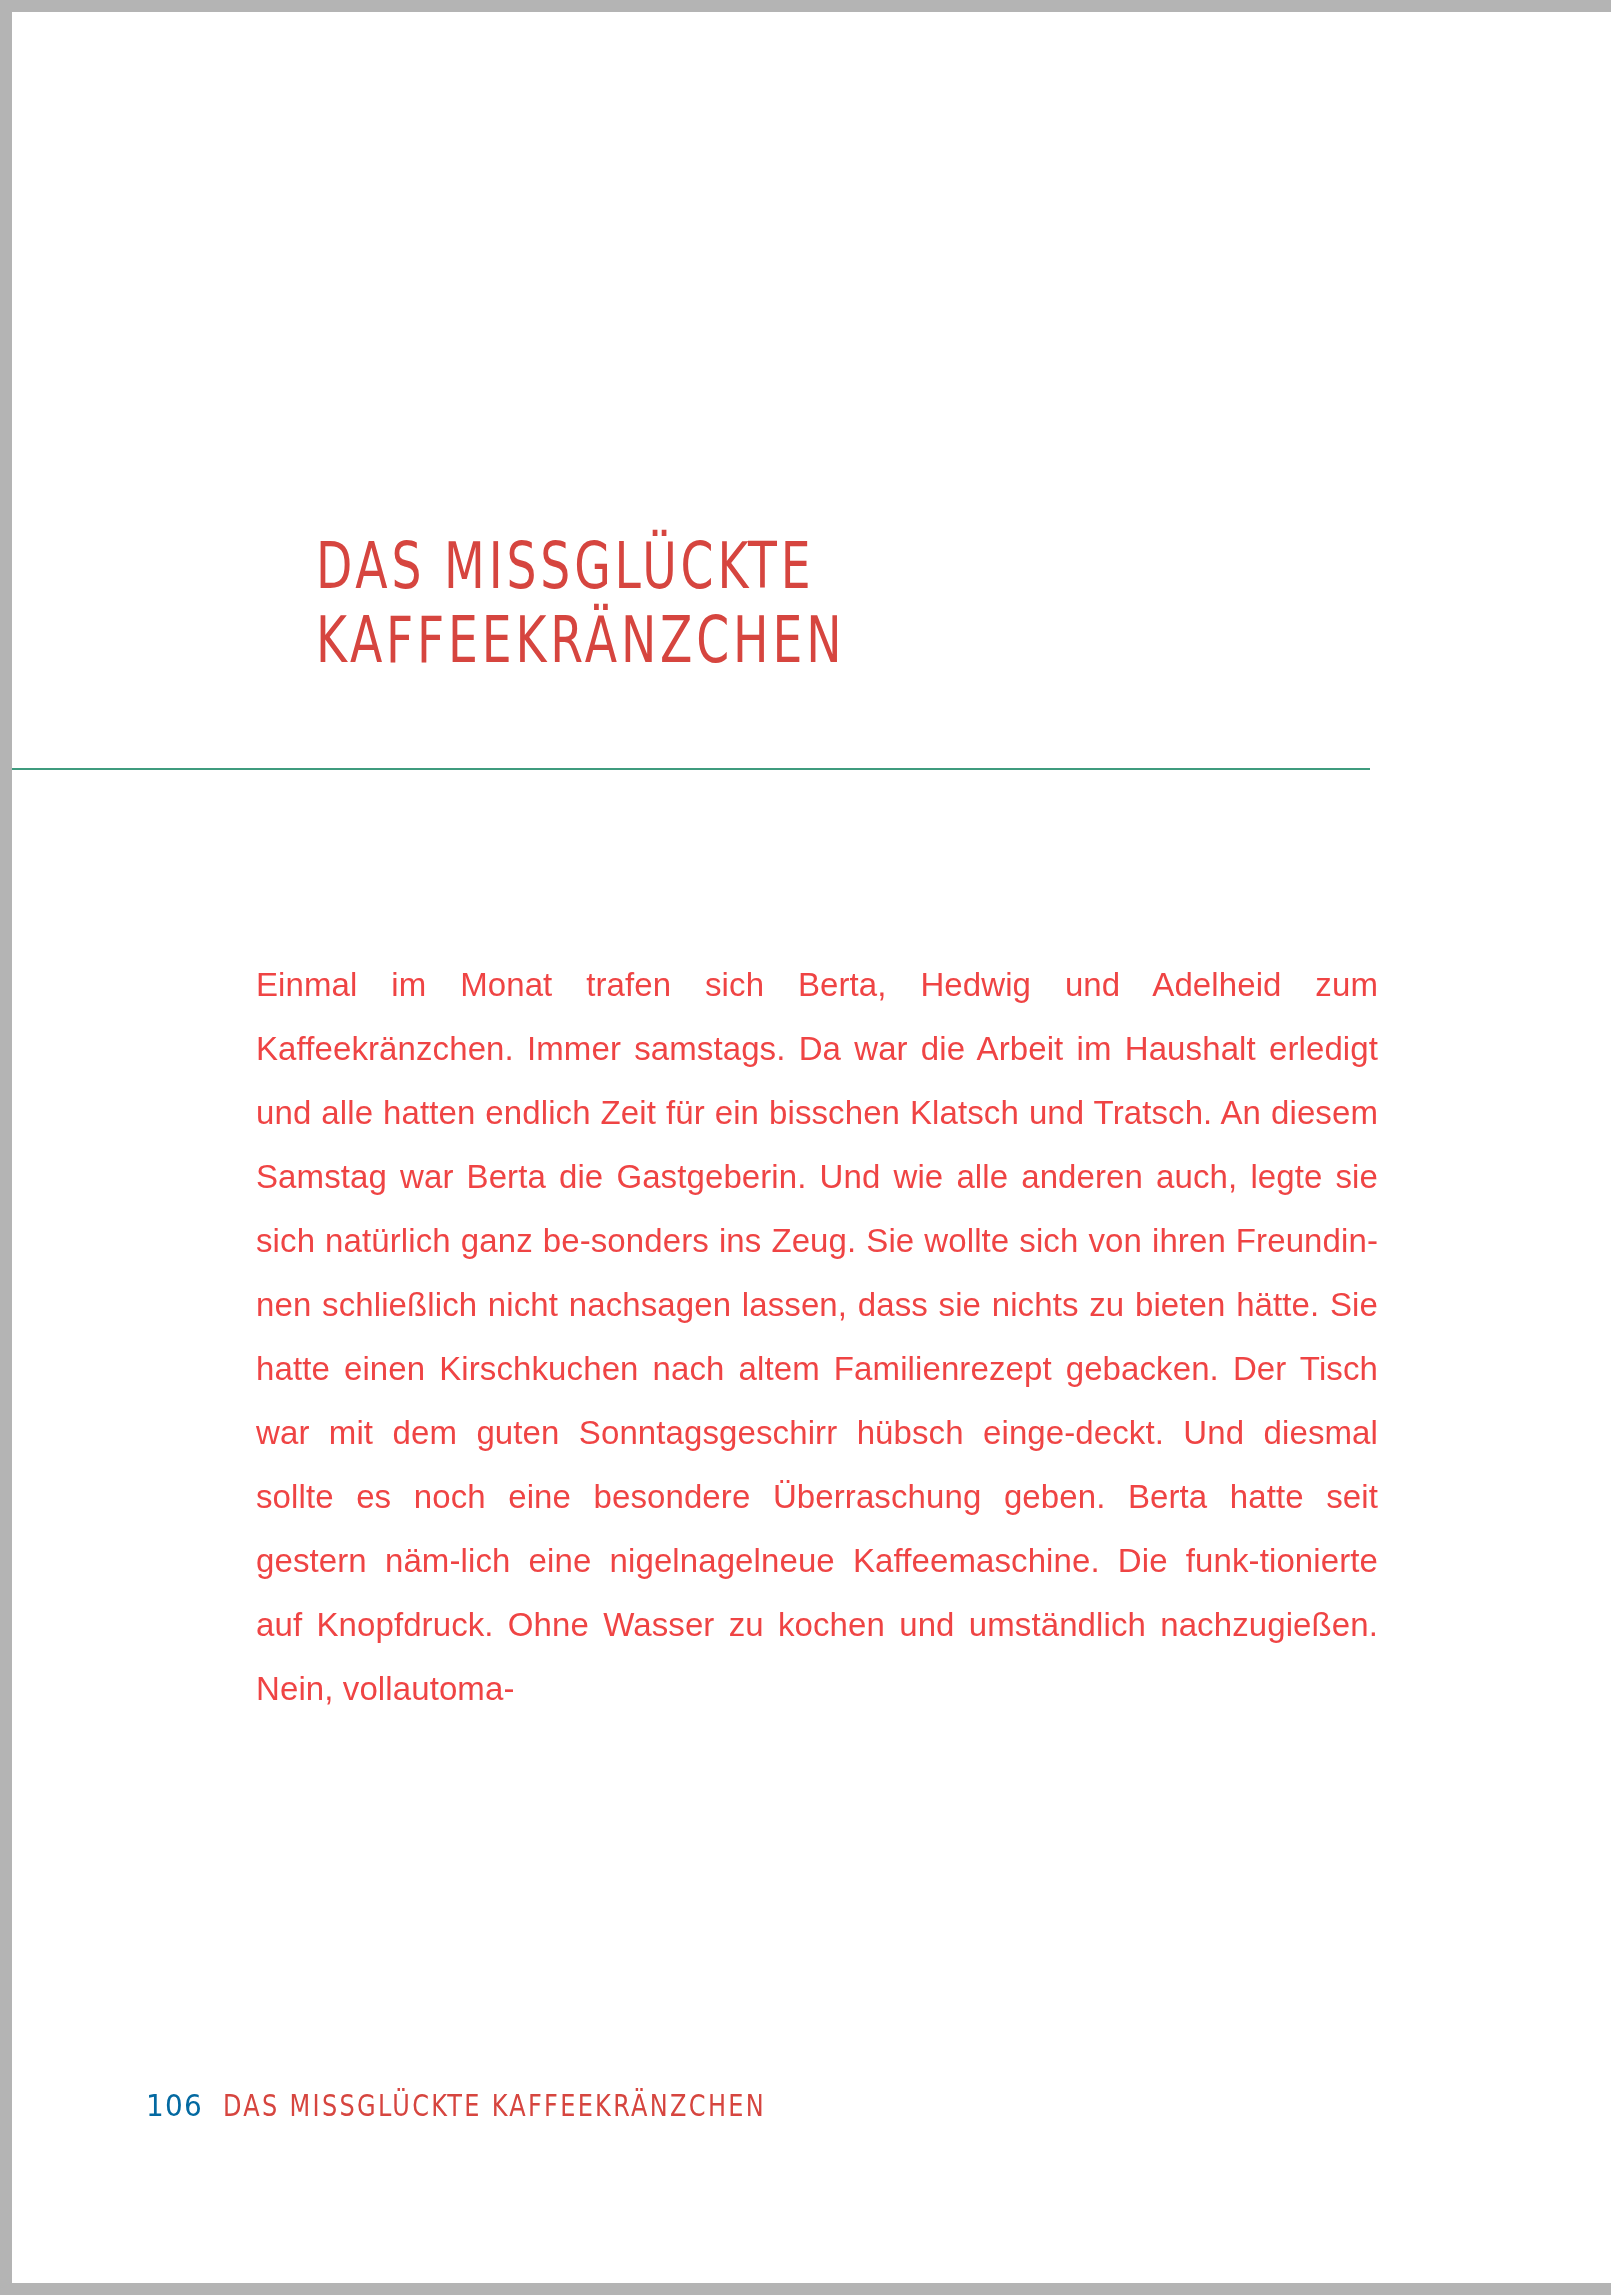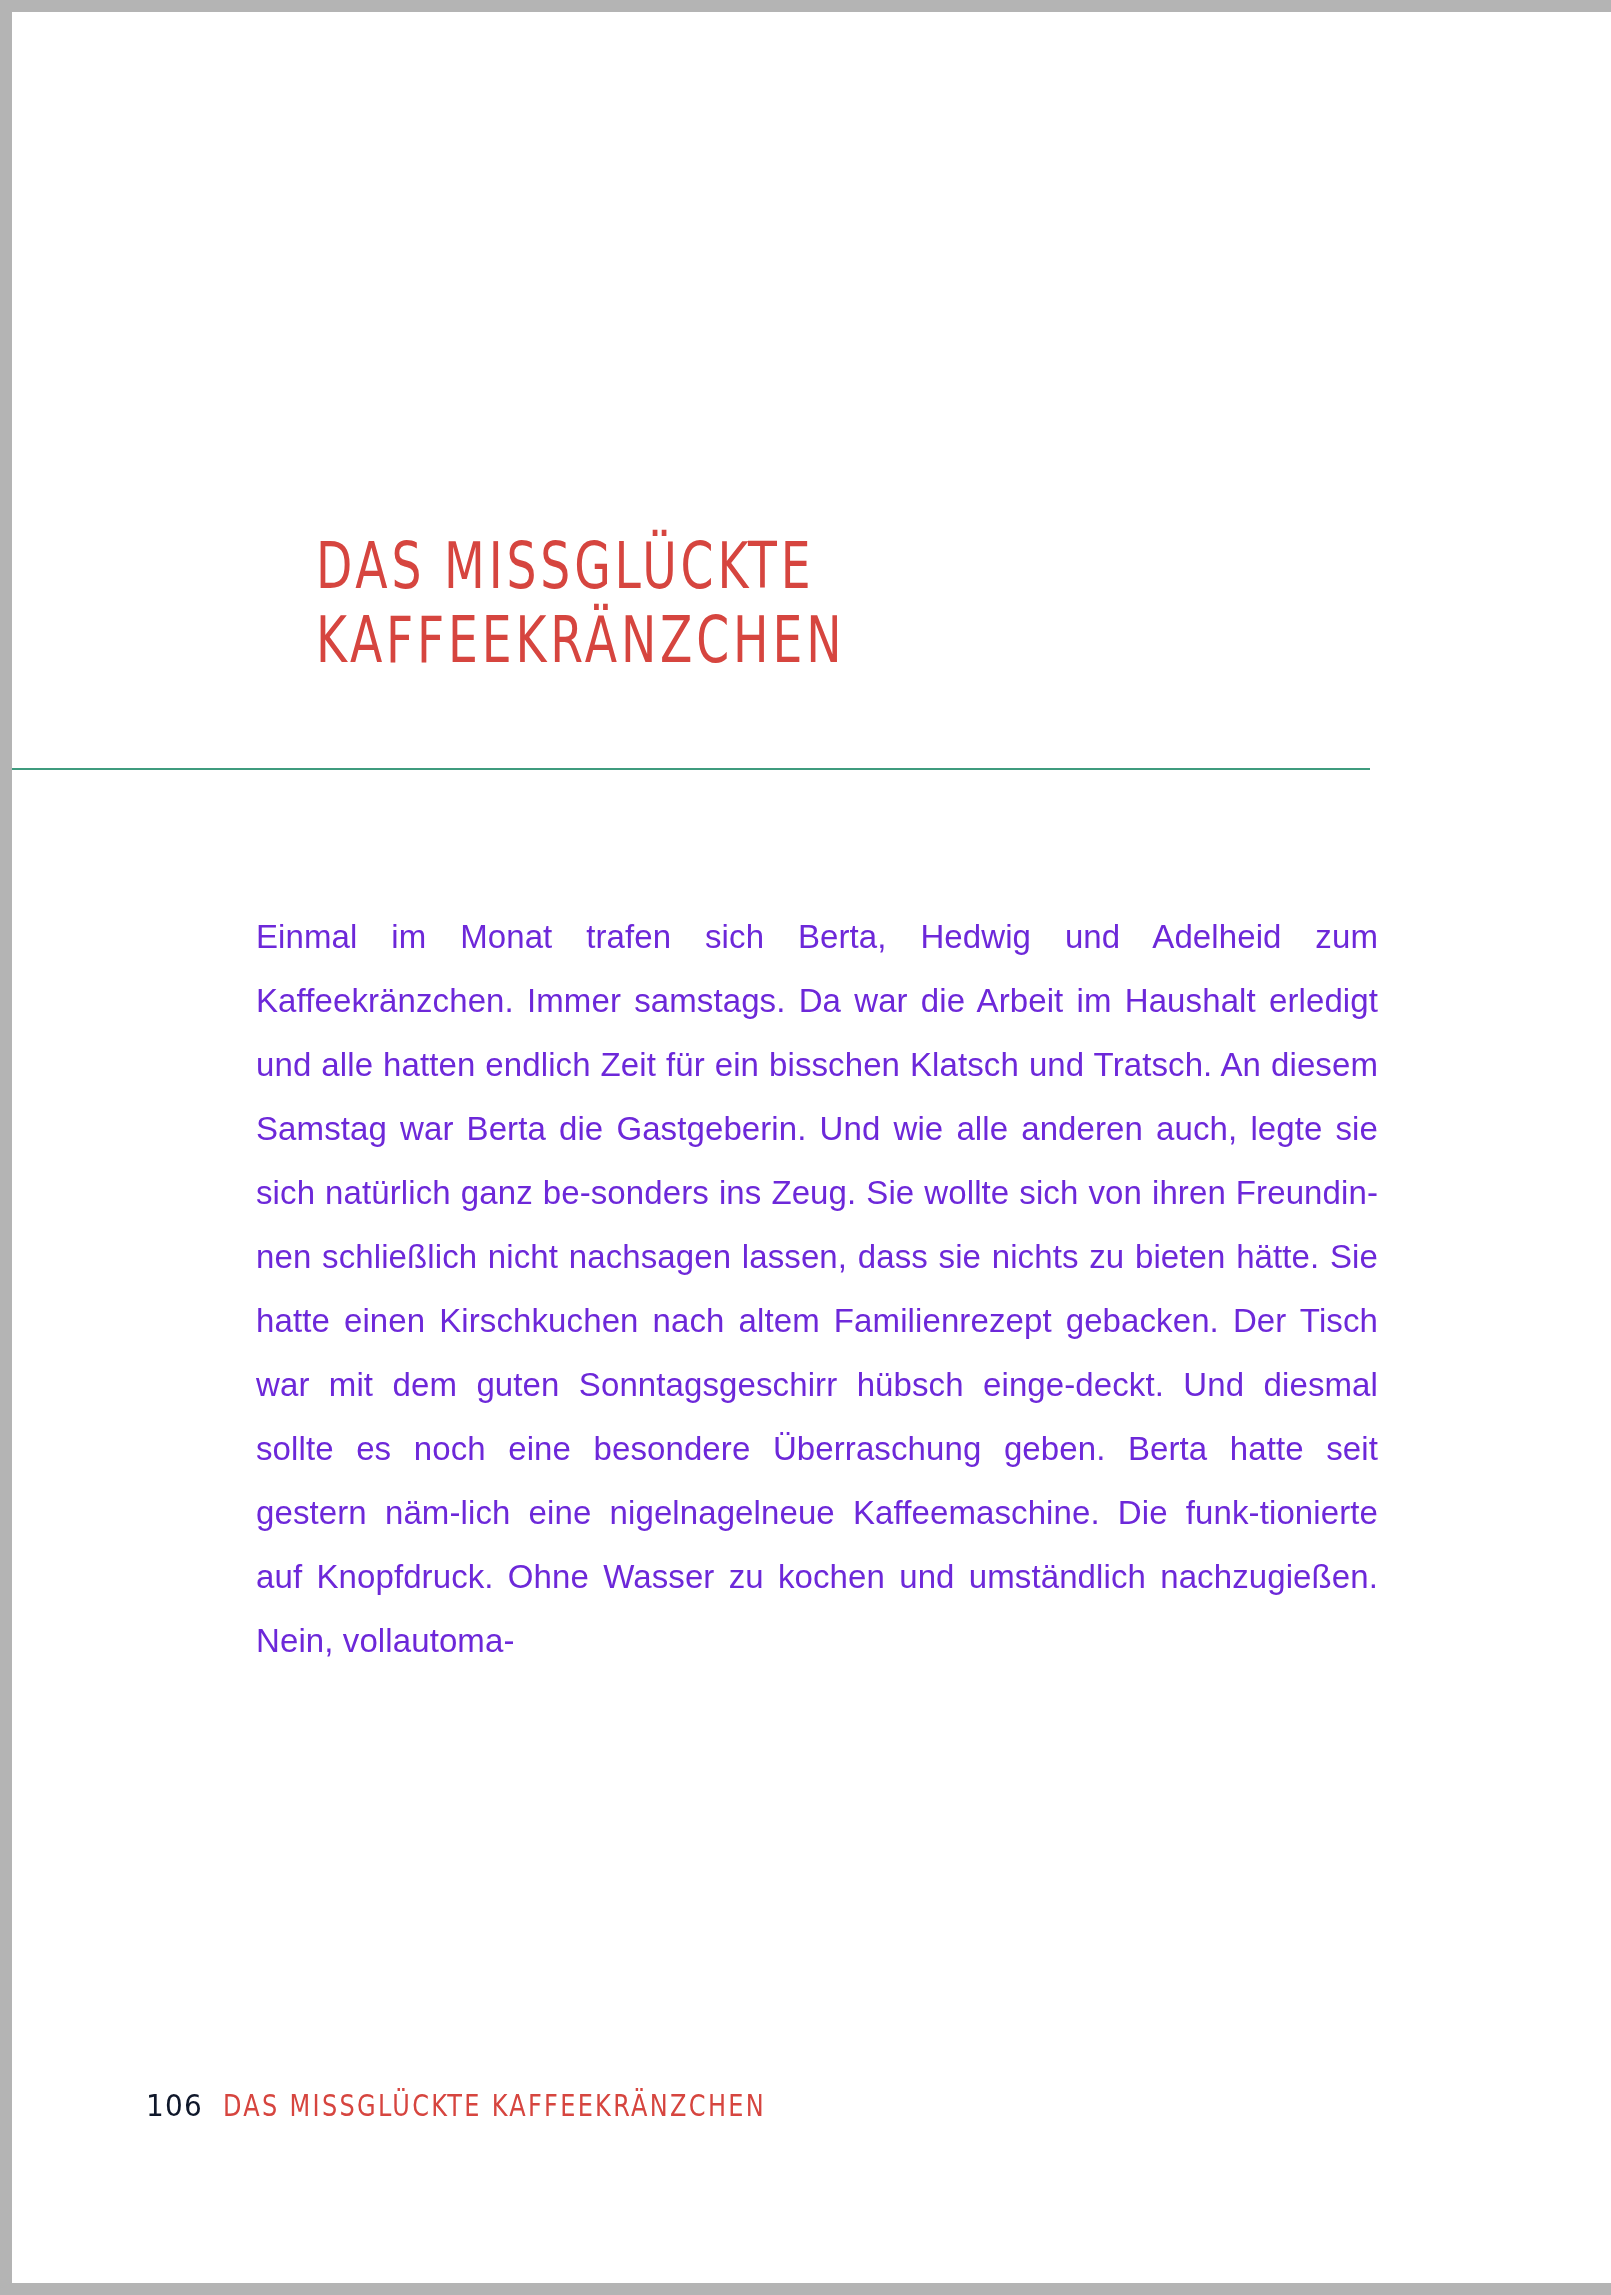--- a/index.html
+++ b/index.html
@@ -44,46 +44,46 @@
     position: absolute;
     left: 0px;
     top: 756px;
     width: 1358px;
     height: 2px;
     background: #3f9b7e;
   }
   .body-text {
     position: absolute;
     left: 244px;
-    top: 893px;
+    top: 941px;
     width: 1122px;
     font-size: 33px;
     line-height: 64px;
-    color: #6d28d9;
+    color: #ef4444;
     letter-spacing: 0.1px;
     font-weight: 400;
   }
   .body-text p {
     margin: 0;
     text-align: justify;
     text-align-last: left;
     hyphens: none;
   }
   .footer {
     position: absolute;
     left: 134px;
     top: 2075px;
     display: flex;
     align-items: baseline;
     gap: 20px;
   }
   .folio {
     font-family: "DejaVu Sans Condensed", "Liberation Sans Narrow", "Liberation Sans", sans-serif;
     font-size: 31px;
-    color: #0f172a;
+    color: #0369a1;
     letter-spacing: 1.3px;
   }
   .running-head {
     font-family: "DejaVu Sans Condensed", "Liberation Sans Narrow", "Liberation Sans", sans-serif;
     font-size: 31px;
     color: #d6453f;
     letter-spacing: 2.7px;
     text-transform: uppercase;
     transform: scaleX(0.86);
     transform-origin: left center;

